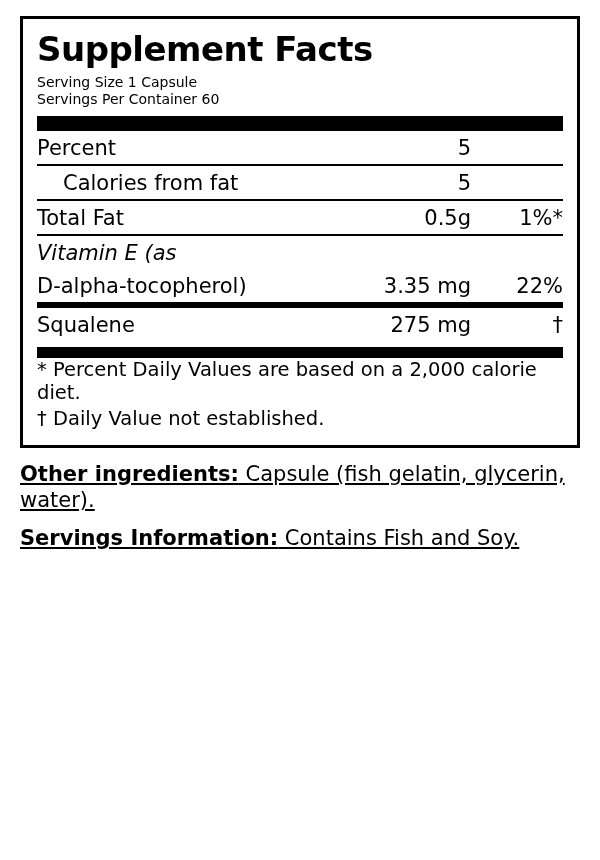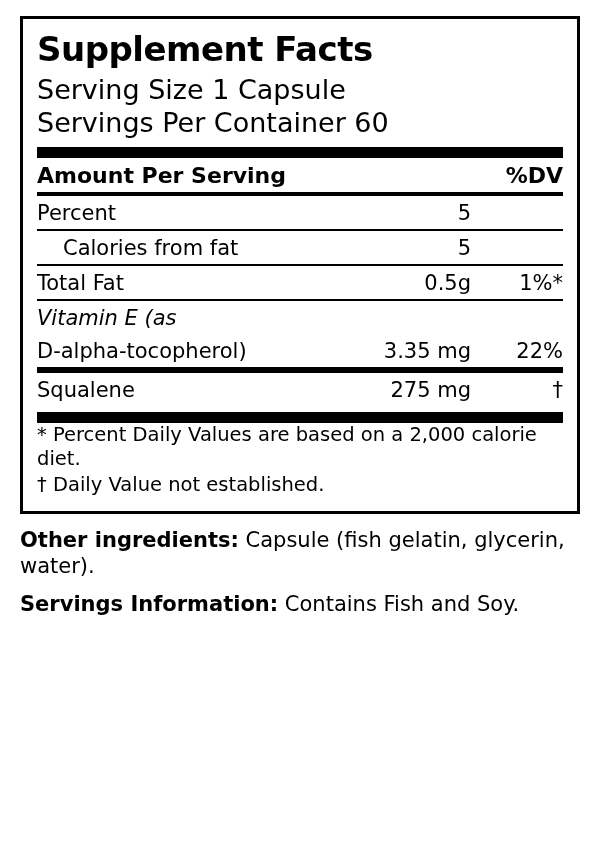--- a/index.html
+++ b/index.html
@@ -31,21 +31,21 @@
 
   .sf-title {
     font-size: 34px;
     font-weight: bold;
     letter-spacing: -0.5px;
     line-height: 1.1;
     margin: 2px 0 6px 0;
   }
 
   .serving-line {
-    font-size: 27px;
+    font-size: 14px;
     line-height: 1.22;
   }
 
   .rule-thick {
     height: 11px;
     background: #000;
     margin: 7px 0 0 0;
   }
   .rule-thick-bottom {
     height: 11px;
@@ -92,45 +92,40 @@
   .footnotes p {
     margin: 0 0 2px 0;
   }
 
   
   .below {
     font-size: 21px;
     line-height: 1.25;
     margin-top: 13px;
   }
-  .below p { margin: 0 0 12px 0; }
+  .below p { margin: 0 0 12px 0; text-decoration: underline; }
   .below b { font-weight: bold; }
   .vitamin-wrap td { padding-bottom: 0; font-style: italic; }
 </style>
 </head>
 <body>
 
 <div class="page">
 
   <div class="panel">
 
     <div class="sf-title">Supplement Facts</div>
 
     <div class="serving-line">Serving Size 1 Capsule</div>
     <div class="serving-line">Servings Per Container 60</div>
 
     <div class="rule-thick"></div>
 
     <table class="facts">
       <tbody>
-        <tr class="row-head">
-          <td class="col-name">Amount Per Serving</td>
-          <td class="col-amt"></td>
-          <td class="col-dv">%DV</td>
-        </tr>
         <tr class="sep-med">
             <td colspan="3"></td>
           </tr>
 
         <tr>
           <td class="col-name">Percent</td>
           <td class="col-amt">5</td>
           <td class="col-dv"></td>
         </tr>
         <tr class="sep">

